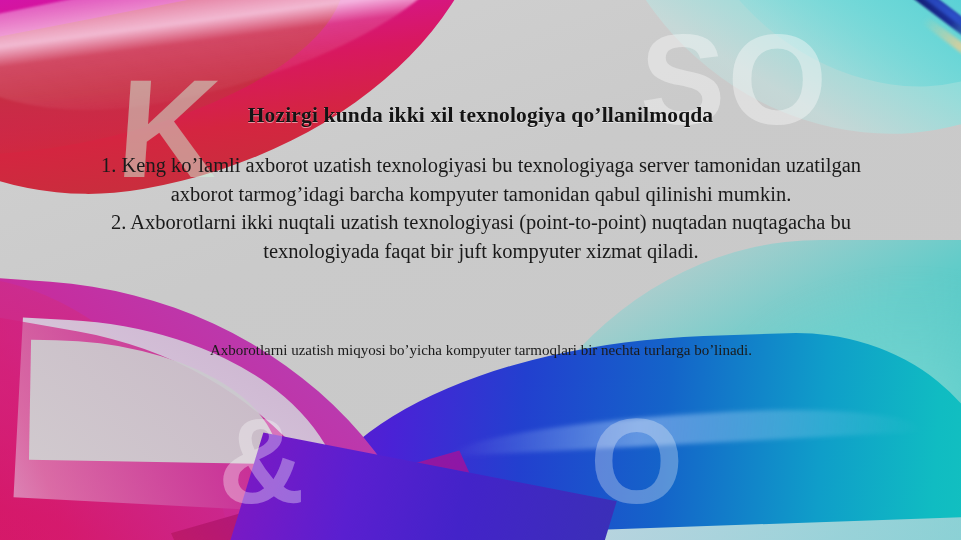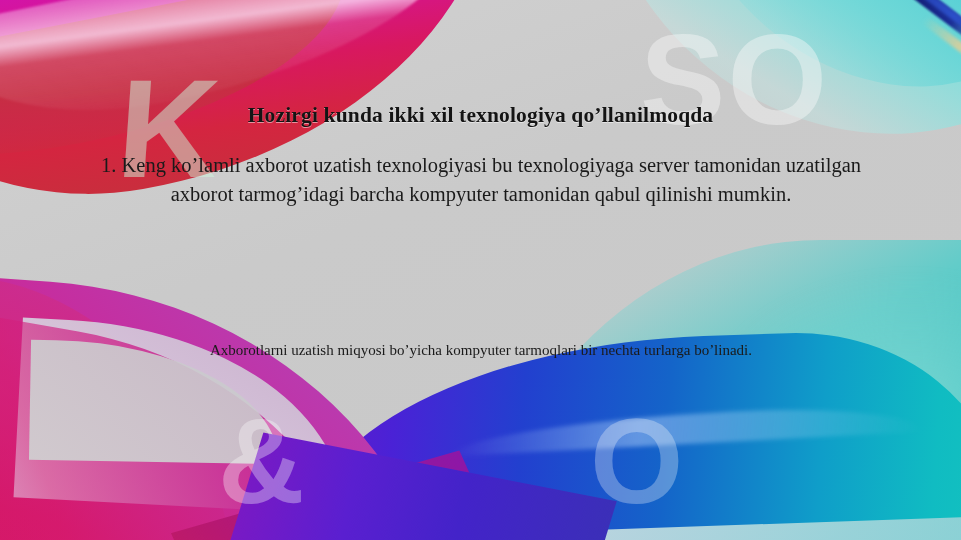--- a/index.html
+++ b/index.html
@@ -373,19 +373,23 @@
   <div class="content">
 
     <div class="title">Hozirgi kunda ikki xil texnologiya qo’llanilmoqda</div>
 
     <div class="body-block">
       <ol class="numlist">
         <li>
           <span class="item-num">1.</span>
           <span>Keng ko’lamli axborot uzatish texnologiyasi bu texnologiyaga server tamonidan uzatilgan axborot tarmog’idagi  barcha kompyuter tamonidan qabul qilinishi mumkin.</span>
         </li>
+        <li>
+          <span class="item-num">2.</span>
+          <span>Axborotlarni ikki nuqtali uzatish texnologiyasi (point-to-point) nuqtadan nuqtagacha bu texnologiyada faqat bir juft kompyuter xizmat qiladi.</span>
+        </li>
       </ol>
     </div>
 
     <div class="closing">Axborotlarni uzatish miqyosi bo’yicha kompyuter tarmoqlari bir nechta turlarga bo’linadi.</div>
 
   </div>
 </div>
 
 </body></html>

